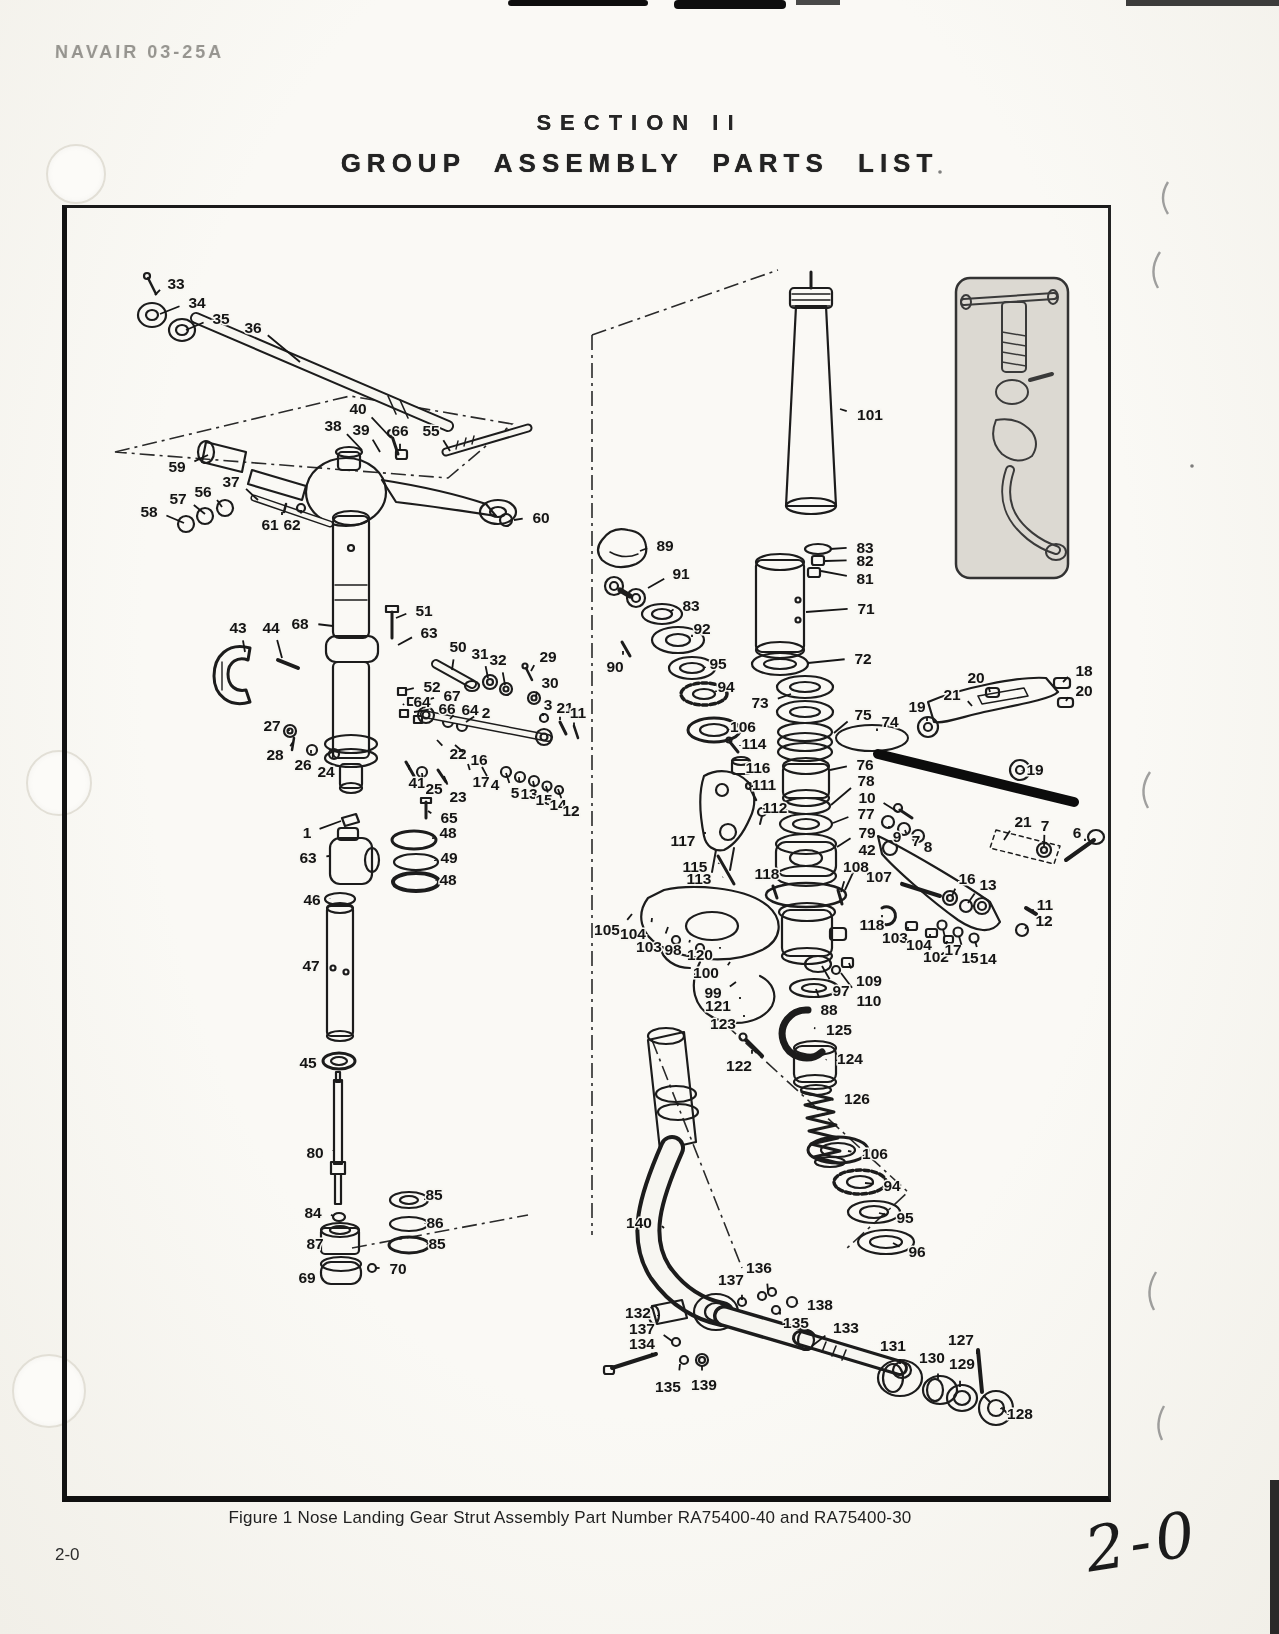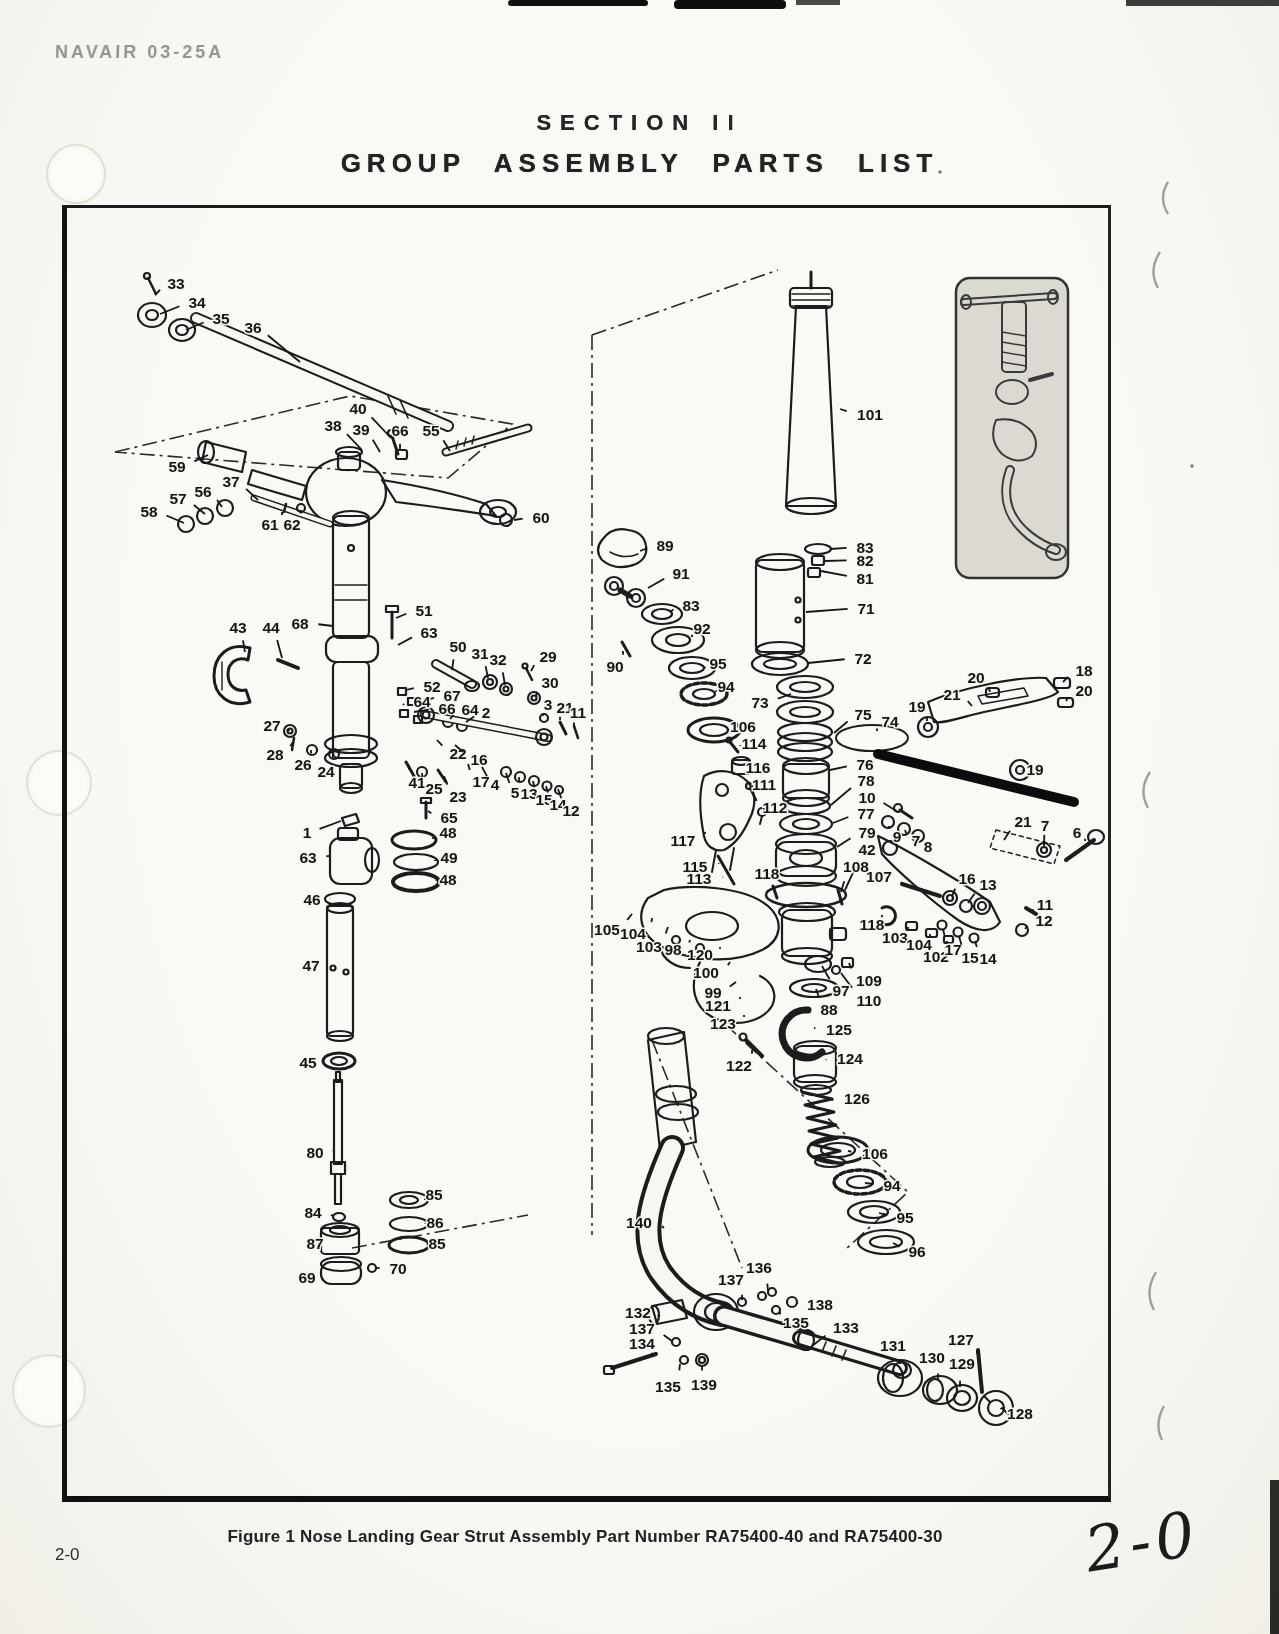--- a/index.html
+++ b/index.html
@@ -20,22 +20,22 @@
   .page-heading{
     left:0;top:148px;width:100%;text-align:center;font-size:26px;font-weight:700;
     letter-spacing:6px;word-spacing:16px;color:#232323;text-shadow:0 0 .7px #232323;
   }
   .figure-frame{
     position:absolute;left:62px;top:205px;width:1041px;height:1288px;
     border-left:5px solid #121212;border-top:3px solid #1a1a1a;
     border-right:3px solid #232323;border-bottom:6px solid #101010;
   }
   .caption{
-    left:62px;top:1508px;width:1046px;text-align:center;
-    font-size:17px;font-weight:700;letter-spacing:.2px;color:#222;margin-top:19px;
+    left:47px;top:1508px;width:1046px;text-align:center;
+    font-size:17px;font-weight:400;letter-spacing:.2px;color:#222;
   }
   .page-number{left:55px;top:1545px;font-size:17px;font-weight:400;color:#2c2c2c;}
   .handwritten{
     left:1085px;top:1505px;font-family:"DejaVu Serif",serif;font-style:italic;
     font-size:62px;color:#1b1b1b;letter-spacing:5px;transform:rotate(-9deg);
   }
   .punch-hole{
     position:absolute;border-radius:50%;background:#fcfbf8;
     border:2px solid #e2dfd6;box-shadow:inset 0 0 6px rgba(0,0,0,.04);
   }

